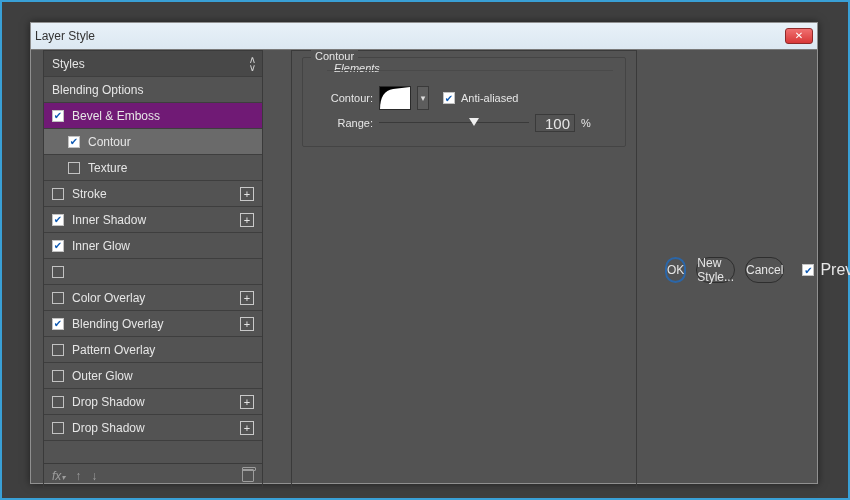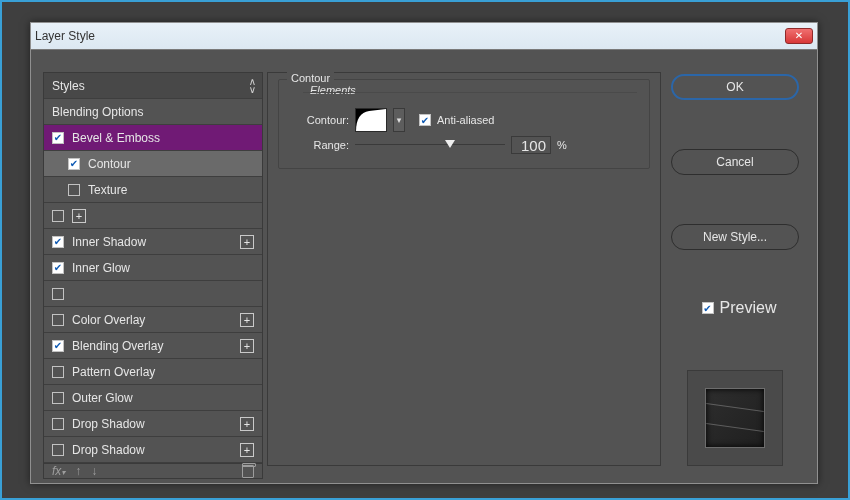--- a/index.html
+++ b/index.html
@@ -6,21 +6,21 @@
     body { background: #3f3f3f; width: 850px; height: 500px; overflow: hidden; position: relative; }
     .frame { position: absolute; inset: 0; border: 2px solid #39a0d6; }
     .dialog { position: absolute; left: 30px; top: 22px; width: 788px; height: 462px;
       background: #535353; border: 1px solid #909090; box-shadow: 0 0 8px rgba(0,0,0,0.5); }
     .titlebar { height: 22px; background: linear-gradient(#e8f1f8,#dce8f2);
       display: flex; align-items: center; padding: 13px 4px; border-bottom: 1px solid #7a7a7a; }
     .title { font-size: 12px; color: #333; flex: 1; }
     .close-btn { width: 28px; height: 16px; background: linear-gradient(#f07070,#d83838);
       border: 1px solid #8e2a2a; border-radius: 3px; display: flex; align-items: center; justify-content: center;
       color: #fff; font-size: 10px; line-height: 1; cursor: pointer; }
-    .client { display: flex; padding: 22px 12px; height: calc(100% - 22px); gap: 4px; }
+    .client { display: flex; padding: 0 12px; height: calc(100% - 22px); gap: 28px; }
     .left-panel { width: 220px; display: flex; flex-direction: column; }
     .styles-list { flex: 1; border: 1px solid #3a3a3a; background: #535353; display: flex; flex-direction: column; }
     .row { display: flex; align-items: center; height: 26px; font-size: 12px; color: #e6e6e6;
       border-bottom: 1px solid #3e3e3e; padding: 0 8px; cursor: pointer; position: relative; }
     .row.header { background: #484848; }
     .row.indent { padding-left: 24px; }
     .row.selected { background: #6a6a6a; }
     .row.dark-sel { background: #701a75; }
     .cb { width: 12px; height: 12px; border: 1px solid #c2c2c2; background: #535353;
       margin-right: 8px; display: inline-flex; align-items: center; justify-content: center; }
@@ -59,21 +59,21 @@
     .cb2 { width: 12px; height: 12px; border: 1px solid #c2c2c2; background: #fff;
       display: inline-flex; align-items: center; justify-content: center; margin-left: 8px; }
     .cb2::after { content: "✔"; color: #0f5ab3; font-size: 10px; }
     .slider-track { position: relative; height: 8px; width: 150px; }
     .slider-line { position: absolute; top: 3px; left: 0; right: 0; height: 1px; background: #3a3a3a; }
     .slider-thumb { position: absolute; top: -1px; width: 0; height: 0;
       border-left: 5px solid transparent; border-right: 5px solid transparent; border-top: 8px solid #efefef;
       left: 90px; }
     .num-input { width: 40px; height: 18px; background: #535353; border: 1px solid #3a3a3a;
       color: #e6e6e6; font-size: 15px; text-align: right; padding: 0 4px; }
-    .right-panel { width: 140px; display: flex; flex-direction: column; align-items: center; gap: 10px; padding-top: 2px; justify-content: space-between; }
+    .right-panel { width: 140px; display: flex; align-items: center; gap: 10px; padding-top: 2px; }
     .btn { width: 128px; height: 26px; border: 1px solid #2e2e2e; border-radius: 13px;
       background: #535353; color: #e6e6e6; font-size: 12px; display: flex; align-items: center;
       justify-content: center; cursor: pointer; }
     .btn.primary { border: 2px solid #2b66a8; }
     .prev-row { display: flex; align-items: center; gap: 6px; font-size: 16px; color: #e6e6e6; }
     .preview { width: 96px; height: 96px; border: 1px solid #3a3a3a; background: #4a4a4a;
       display: flex; align-items: center; justify-content: center; margin-top: 4px; }
     .preview-inner { width: 60px; height: 60px; background: linear-gradient(135deg,#2e2e2e,#1f1f1f);
       border: 1px solid #6d6d6d; box-shadow: inset 0 0 6px #000; position: relative; }
     .preview-inner::before, .preview-inner::after { content:""; position:absolute; left:0; right:0;
@@ -107,20 +107,21 @@
           <div class="row indent selected">
             <span class="cb checked"></span>
             <span class="label">Contour</span>
           </div>
           <div class="row indent">
             <span class="cb"></span>
             <span class="label">Texture</span>
           </div>
           <div class="row">
             <span class="cb"></span>
+            <span class="label">Stroke</span>
             <span class="plusbox">+</span>
           </div>
           <div class="row">
             <span class="cb checked"></span>
             <span class="label">Inner Shadow</span>
             <span class="plusbox">+</span>
           </div>
           <div class="row">
             <span class="cb checked"></span>
             <span class="label">Inner Glow</span>
@@ -189,22 +190,22 @@
               <span class="slider-thumb"></span>
           </span>
           <input class="num-input" value="100" style="">
           <span>%</span>
         </div>
       </div>
     </div>
 
     <div class="right-panel">
       <div class="btn primary">OK</div>
+      <div class="btn">New Style...</div>
       <div class="btn">Cancel</div>
-      <div class="btn">New Style...</div>
       <div class="prev-row">
         <span class="cb2"></span>
         <span>Preview</span>
       </div>
       <div class="preview">
         <div class="preview-inner"></div>
       </div>
     </div>
   </div>
 </div>

